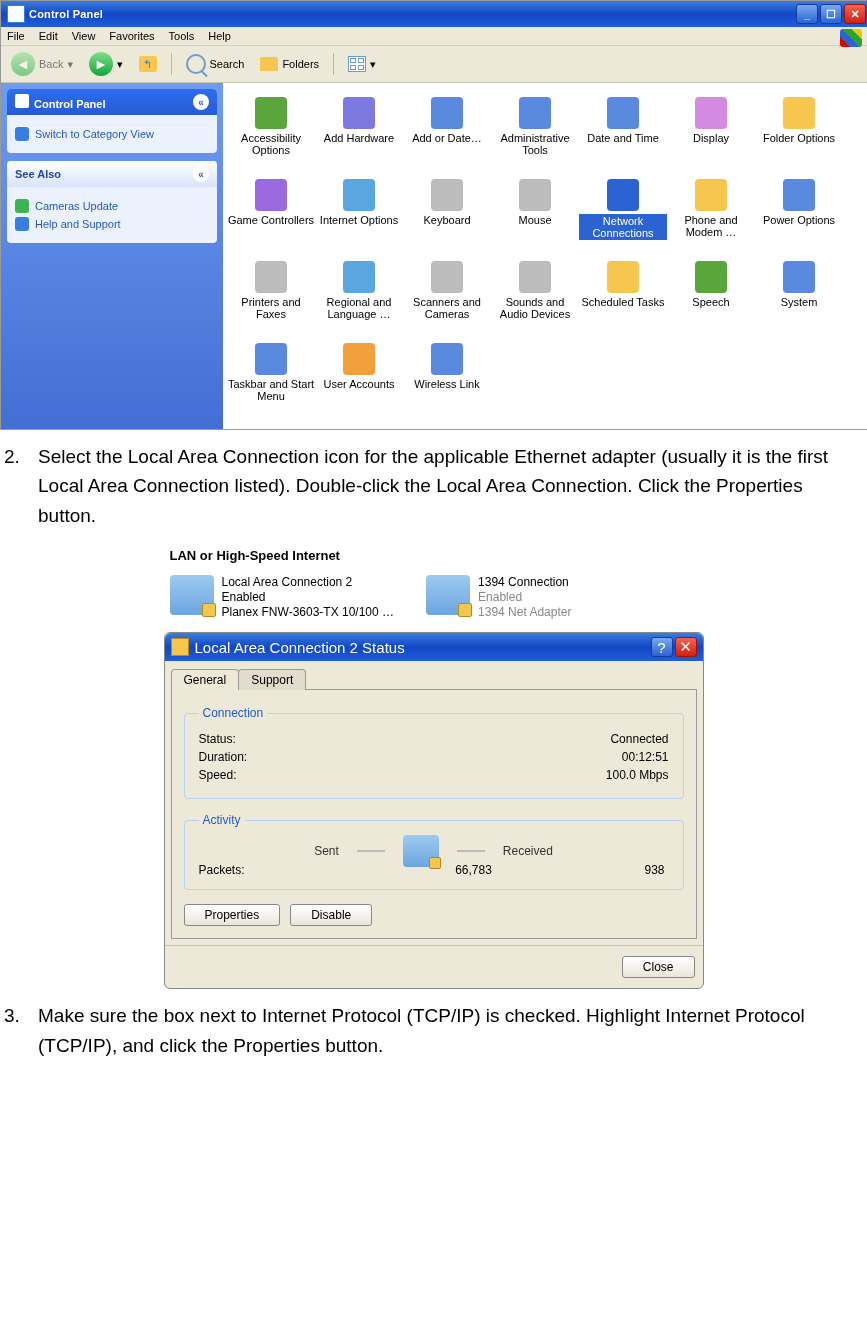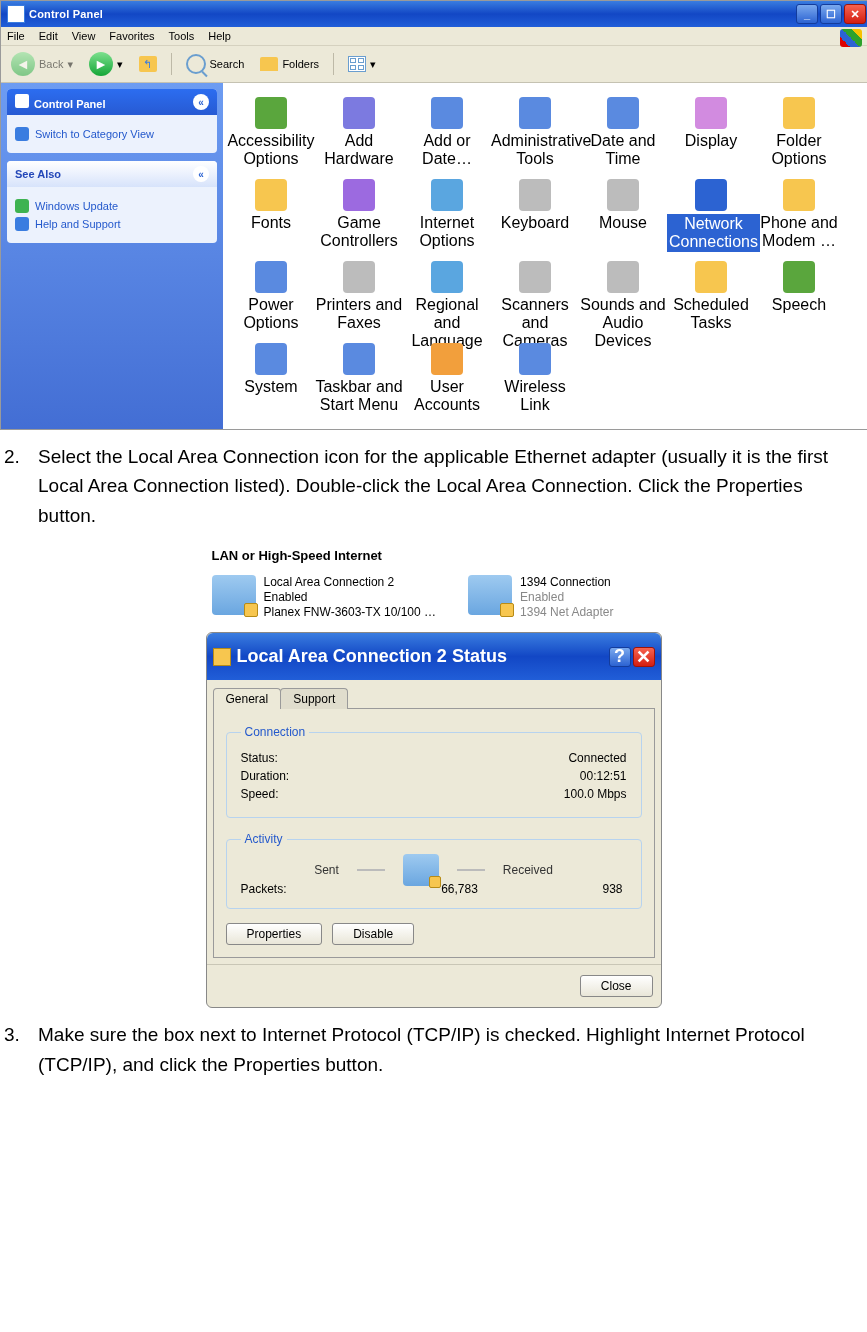--- a/index.html
+++ b/index.html
@@ -31,34 +31,34 @@
   .content { display:flex; background:#fff; }
   .sidebar { width:222px; background:linear-gradient(#6d9cf2,#436ed4); padding:6px; box-sizing:border-box; }
   .panel { background:#ecf2fd; border-radius:4px; margin-bottom:8px; }
   .panel-hd { background:linear-gradient(#fff,#d7e3fb); color:#2347b8; font-weight:bold; padding:5px 8px; border-radius:4px 4px 0 0; display:flex; align-items:center; justify-content:space-between; }
   .panel-hd.primary { background:linear-gradient(#2c6df0,#275ad3); color:#fff; }
   .chev { width:16px; height:16px; border-radius:50%; background:#fff; color:#2c63d2; display:flex; align-items:center; justify-content:center; font-size:10px; }
   .panel-bd { padding:8px; color:#2459cc; }
   .side-link { display:flex; align-items:center; gap:6px; margin:4px 0; font-size:11px; }
   .side-ico { width:14px; height:14px; border-radius:3px; }
   .iconarea { flex:1; padding:10px 4px; display:grid; grid-template-columns:repeat(7,88px); grid-auto-rows:80px; gap:2px 0; align-content:start; }
-  .cp-item { text-align:center; font-size:16px; padding-top:4px; }
+  .cp-item { text-align:center; font-size:11px; padding-top:4px; }
   .cp-item .cp-ico { width:32px; height:32px; margin:0 auto 3px auto; border-radius:4px; }
   .cp-item.selected { }
   .cp-item.selected .lbl { background:#2c63d2; color:#fff; padding:1px 2px; display:inline-block; }
   
-  .sec2 { margin:18px auto 10px auto; width:456px; font-family:Tahoma, sans-serif; font-size:12px; }
+  .sec2 { margin:18px auto 10px auto; width:540px; font-family:Tahoma, sans-serif; font-size:12px; }
   .sec2 .hdr { font-weight:bold; font-size:13px; margin:6px 0 12px 6px; }
   .conn-row { display:flex; gap:32px; margin:6px 0 12px 6px; }
   .conn { display:flex; gap:8px; }
   .conn .nic { width:44px; height:40px; background:linear-gradient(#9ecaf0,#6aa6e0); border-radius:4px; position:relative; flex-shrink:0; }
   .conn .nic:after{ content:""; position:absolute; width:12px; height:12px; background:#f7c64f; border:1px solid #b78b16; bottom:-2px; right:-2px; border-radius:2px; }
   .conn .lines div { line-height:1.25; }
   .status-win { background:#ece9d8; border:1px solid #888; border-radius:6px; }
-  .status-title { background:linear-gradient(#3a7de0,#1247c5 50%,#215ed8); color:#fff; padding:13px 6px; border-radius:6px 6px 0 0; display:flex; align-items:center; font-weight:bold; font-size:18px; }
+  .status-title { background:linear-gradient(#3a7de0,#1247c5 50%,#215ed8); color:#fff; padding:4px 6px; border-radius:6px 6px 0 0; display:flex; align-items:center; font-weight:normal; font-size:15px; }
   .status-title .sic { width:16px; height:16px; background:#f7c64f; margin-right:6px; border:1px solid #b78b16; }
   .status-title .spacer { flex:1; }
   .sq { width:20px; height:18px; border-radius:3px; display:flex; align-items:center; justify-content:center; color:#fff; margin-left:2px; }
   .sq.help { background:linear-gradient(#7aa9ee,#2c63d2); border:1px solid #133c9c; }
   .sq.x { background:linear-gradient(#f7634f,#d31e11); border:1px solid #9e1308; }
   .tabs { display:flex; margin:8px 0 0 6px; }
   .tab { background:#ece9d8; border:1px solid #9a9a9a; border-bottom:none; padding:3px 12px; border-radius:4px 4px 0 0; margin-right:-1px; position:relative; }
   .tab.active { background:#ece9d8; z-index:2; }
   .tab:not(.active){ background:#e0ddcd; }
   .tabbody { border:1px solid #9a9a9a; margin:-1px 6px 6px 6px; padding:10px 12px 12px 12px; background:#ece9d8; }
@@ -139,21 +139,21 @@
         </div>
       </div>
       <div class="panel">
         <div class="panel-hd">
           <span>See Also</span>
           <span class="chev">«</span>
         </div>
         <div class="panel-bd">
           <div class="side-link">
                 <span class="side-ico" style="background:#3eb351"></span>
-                <span>Windows Update</span>
+                <span>Cameras Update</span>
               </div>
           <div class="side-link">
                 <span class="side-ico" style="background:#3a7de0"></span>
                 <span>Help and Support</span>
               </div>
         </div>
       </div>
     </div>
     <div class="iconarea" id="icon-area">
           <div class="cp-item">
@@ -176,24 +176,20 @@
             <div class="cp-ico" style="background: rgb(90, 138, 224);"></div>
             <div class="lbl">Date and Time</div>
           </div>
           <div class="cp-item">
             <div class="cp-ico" style="background: rgb(210, 139, 224);"></div>
             <div class="lbl">Display</div>
           </div>
           <div class="cp-item">
             <div class="cp-ico" style="background: rgb(247, 198, 79);"></div>
             <div class="lbl">Folder Options</div>
-          </div>
-          <div class="cp-item">
-            <div class="cp-ico" style="background: rgb(247, 198, 79);"></div>
-            <div class="lbl">Fonts</div>
           </div>
           <div class="cp-item">
             <div class="cp-ico" style="background: rgb(156, 106, 224);"></div>
             <div class="lbl">Game Controllers</div>
           </div>
           <div class="cp-item">
             <div class="cp-ico" style="background: rgb(90, 166, 224);"></div>
             <div class="lbl">Internet Options</div>
           </div>
           <div class="cp-item">

